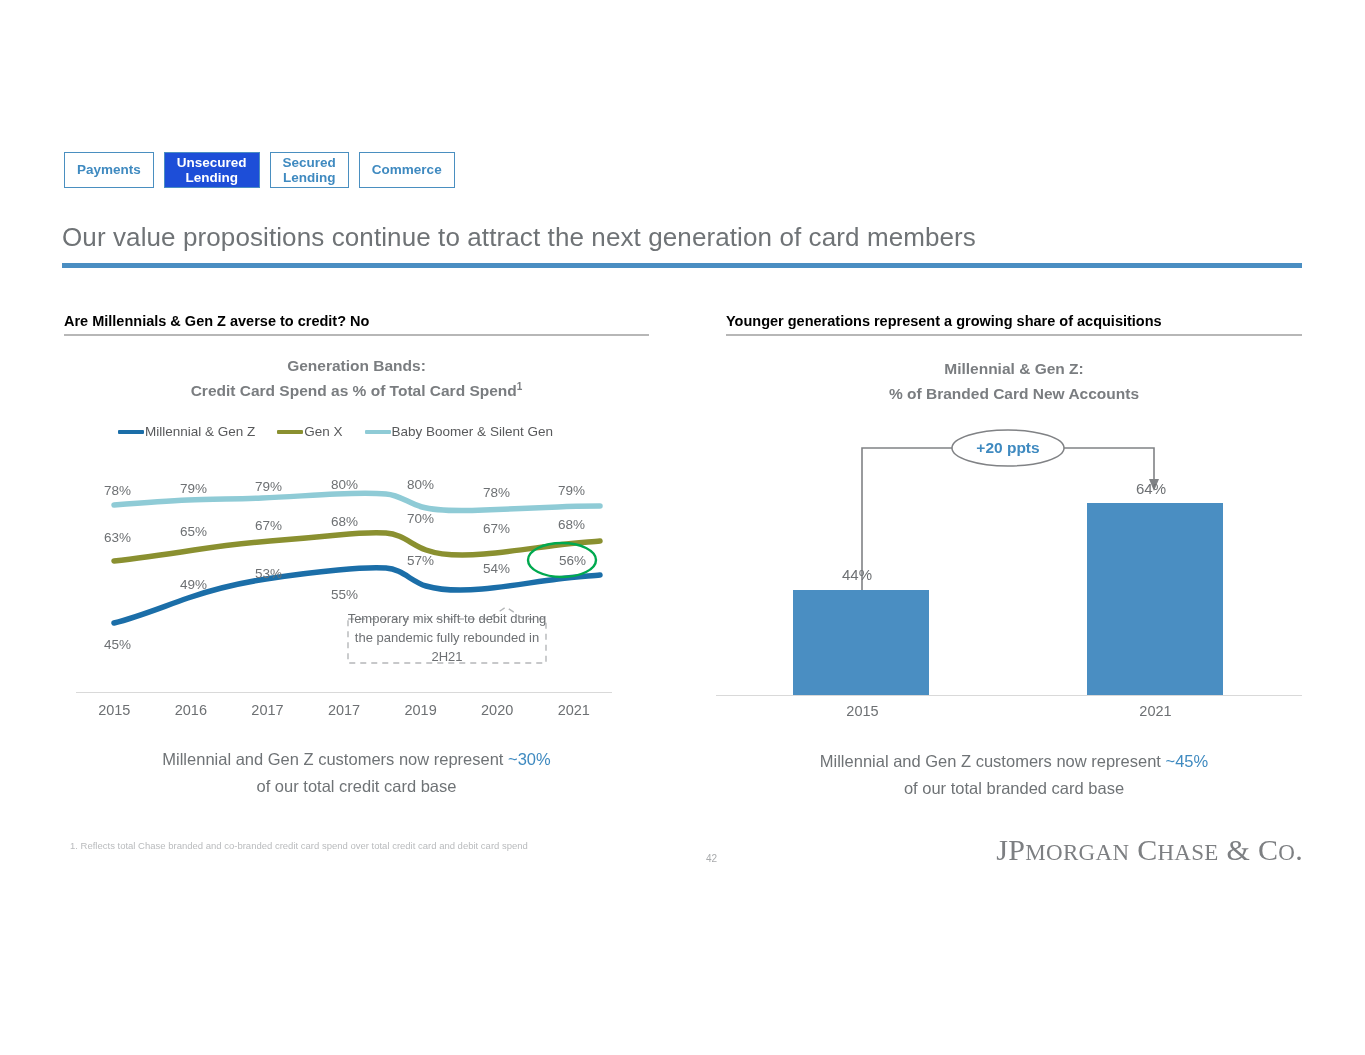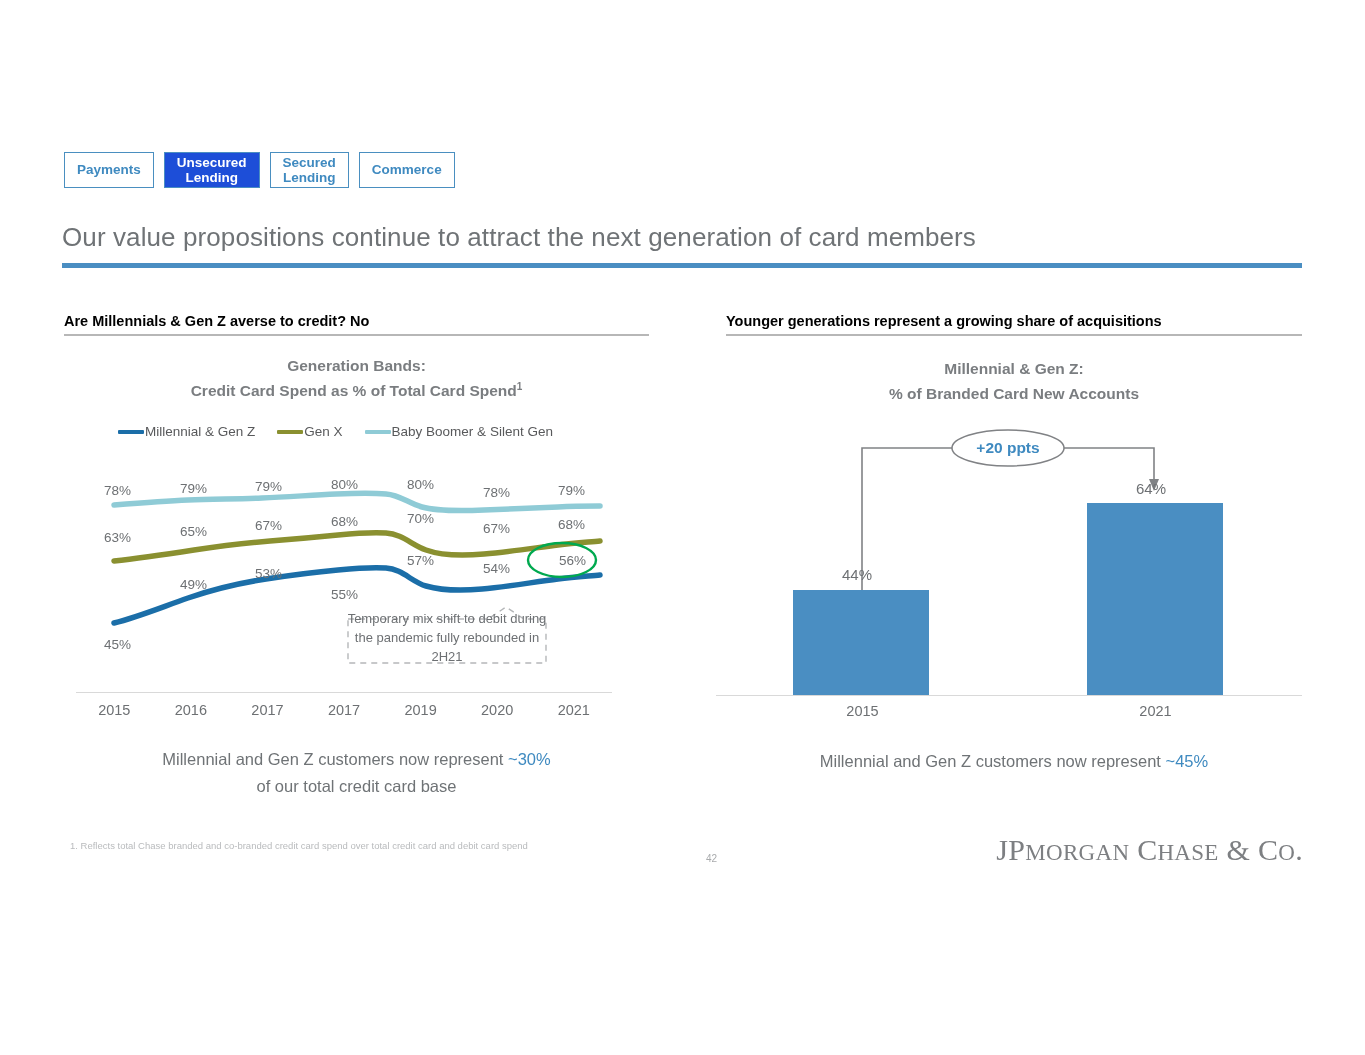--- a/index.html
+++ b/index.html
@@ -374,17 +374,18 @@
 <div class="bar-vlabel" style="left:1136px; top:480px;">64%</div>
 
 <div id="bar-baseline"></div>
 <div id="bar-x-labels">
   <span>2015</span>
   <span>2021</span>
 </div>
 
 <div class="chart-caption" style="left:716px; top:748px; width:596px;">
   <div><span>Millennial and Gen Z customers now represent </span><span class="hi">~45%</span></div>
+  <div>of our total branded card base</div>
 </div>
 
 <div id="footnote">1. Reflects total Chase branded and co-branded credit card spend over total credit card and debit card spend</div>
 <div id="page-number">42</div>
 <div id="logo">JP<span class="sc">MORGAN</span> C<span class="sc">HASE</span> &amp; C<span class="sc">O</span>.</div>
 
 </body></html>

